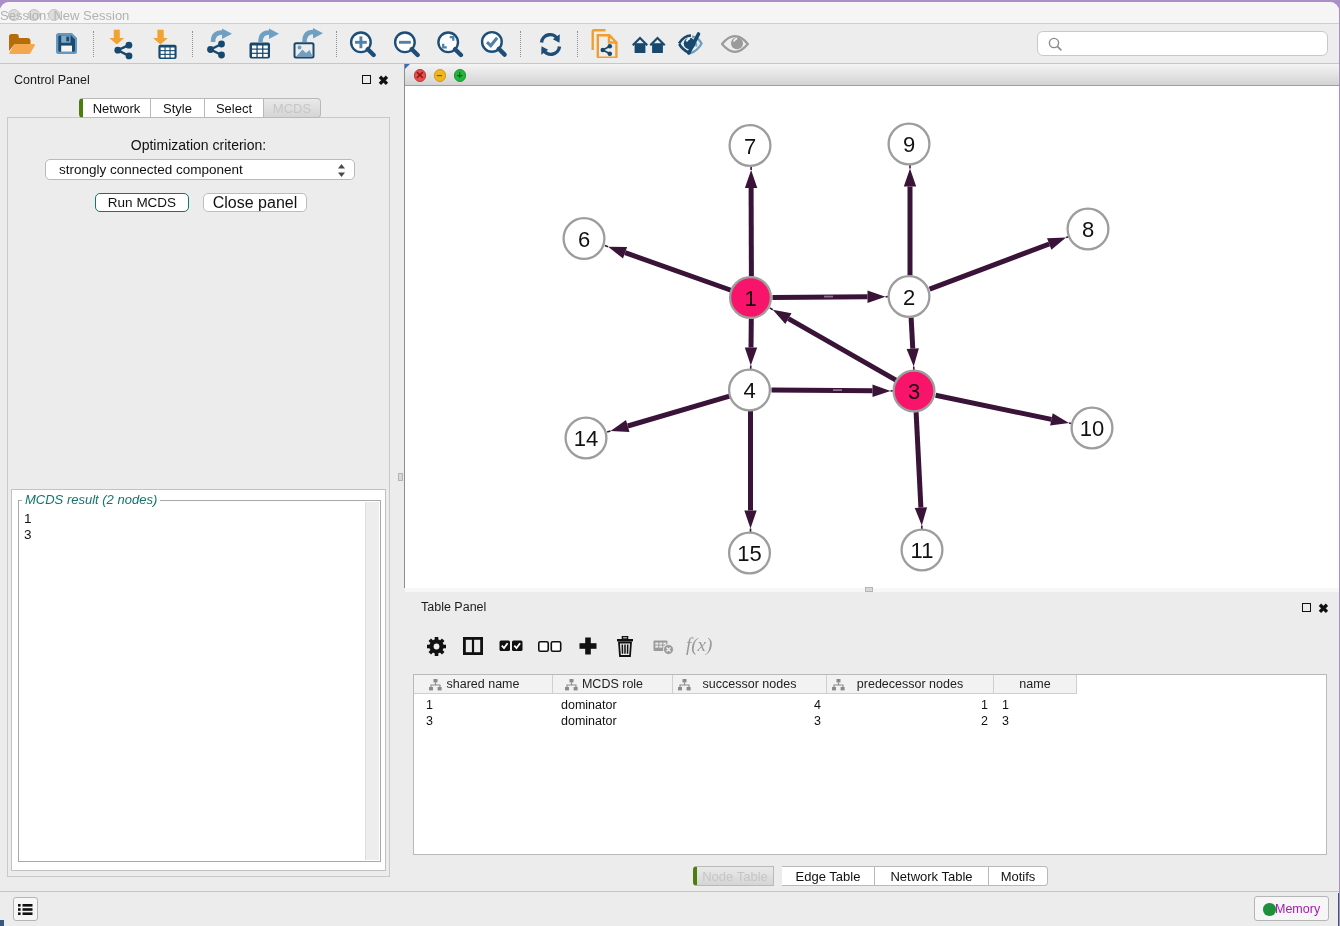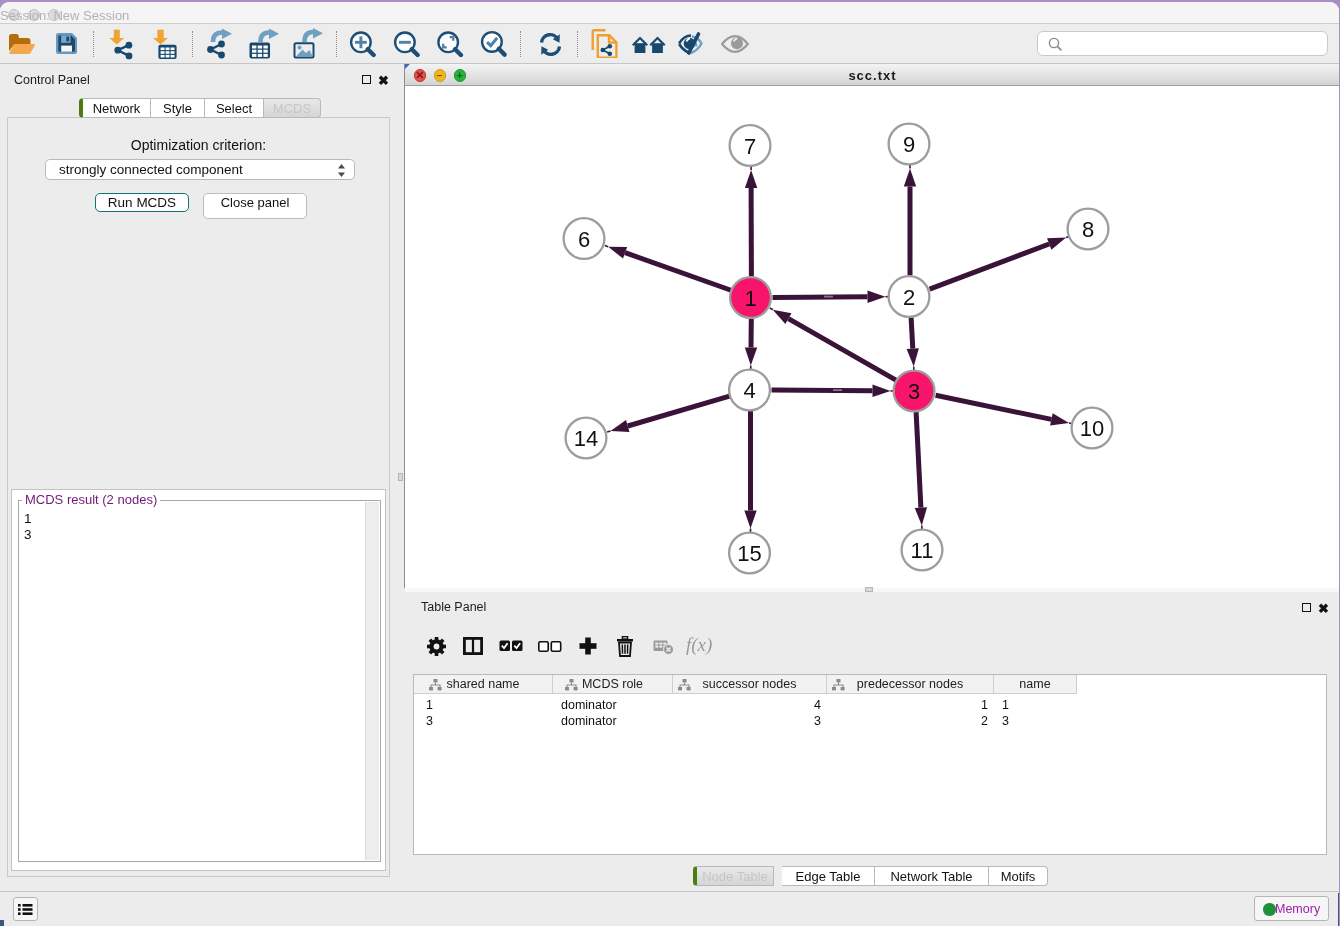--- a/index.html
+++ b/index.html
@@ -226,32 +226,31 @@
     <div class="tab sel last" style="left:185px; width:57px;">MCDS</div>
   </div>
   <div class="abs" style="left:0; top:136.5px; width:397px; text-align:center; font-size:14px; color:#111;">Optimization criterion:</div>
   <div class="abs" style="left:45px; top:159px; width:310px; height:21px; background:#fff; border:1px solid #b9b9b9; border-radius:5px; font-size:13.5px; color:#111; line-height:19px; padding-left:13px;">strongly connected component
     <svg class="abs" style="right:8px; top:3.5px;" width="9" height="13" viewBox="0 0 9 13">
       <polygon points="4.5,0 8,4.4 1,4.4" fill="#4a4a4a"></polygon>
           <polygon points="4.5,13 8,8.6 1,8.6" fill="#4a4a4a"></polygon>
     </svg>
   </div>
   <div class="abs" style="left:95px; top:193px; width:94px; height:19px; background:#fff; border:1px solid #0f766e; border-radius:5px; font-size:13.5px; color:#111; text-align:center; line-height:17px;">Run MCDS</div>
-  <div class="abs" style="left:203px; top:193px; width:104px; height:26px; background:#fff; border:1px solid #bdbdbd; border-radius:5px; font-size:13px; color:#111; text-align:center; line-height:17px;">Close panel</div>
+  <div class="abs" style="left:203px; top:193px; width:104px; height:19px; background:#fff; border:1px solid #bdbdbd; border-radius:5px; font-size:16px; color:#111; text-align:center; line-height:17px;">Close panel</div>
   <div class="abs" style="left:11px; top:489px; width:375px; height:382px; background:#fff; border:1px solid #c2c2c2;"></div>
   <div class="abs" style="left:18px; top:500px; width:363px; height:362px; border:1px solid #a8a8a8;"></div>
-  <div class="abs" style="left:22px; top:492px; background:#fff; padding:0 3px; font-size:13px; color:#701a75;">MCDS result (2 nodes)</div>
+  <div class="abs" style="left:22px; top:492px; background:#fff; padding:0 3px; font-size:13px; color:#0f766e;font-style:italic;">MCDS result (2 nodes)</div>
   <div class="abs" style="left:365px; top:502px; width:14px; height:358px; background:#ededed; border-left:1px solid #ddd;"></div>
   <div class="abs" style="left:24px; top:511px; font-size:13.5px; color:#111; line-height:16px;">1<br>3</div>
   <div id="netwin">
     <div id="nettitle">
       <div class="mac" style="left:8.5px; background:#e9504c; border:1px solid #b13a37; color:#8c1713; font-size:11px; line-height:11.5px;">✕</div>
       <div class="mac" style="left:28.5px; background:#f0b620; border:1px solid #cf9c1a; color:#7a5200;">−</div>
       <div class="mac" style="left:48.5px; background:#24b33b; border:1px solid #1d9630; color:#0d5c17;">+</div>
-      <div class="abs" style="left:0; top:4px; width:100%; text-align:center; font-size:13px; font-weight:bold; color:#1b1b1b; letter-spacing:1px;">scc.txt</div>
       <svg class="abs" style="left:0; top:0;" width="5" height="5" viewBox="0 0 5 5">
             <polygon points="0,0 5,0 0,5" fill="#3c6cc0"></polygon>
           </svg>
     </div>
     <svg class="abs" style="left:1px; top:25px;" width="931" height="502" viewBox="0 0 931 502">
       <g stroke="#3a1338" stroke-width="5">
         <line x1="345.4" y1="187.5" x2="345.1" y2="99.0"></line>
         <line x1="325.7" y1="201.5" x2="219.1" y2="163.7"></line>
         <line x1="366.5" y1="208.4" x2="461.5" y2="207.8"></line>
         <line x1="345.3" y1="229.5" x2="345.0" y2="258.5"></line>

